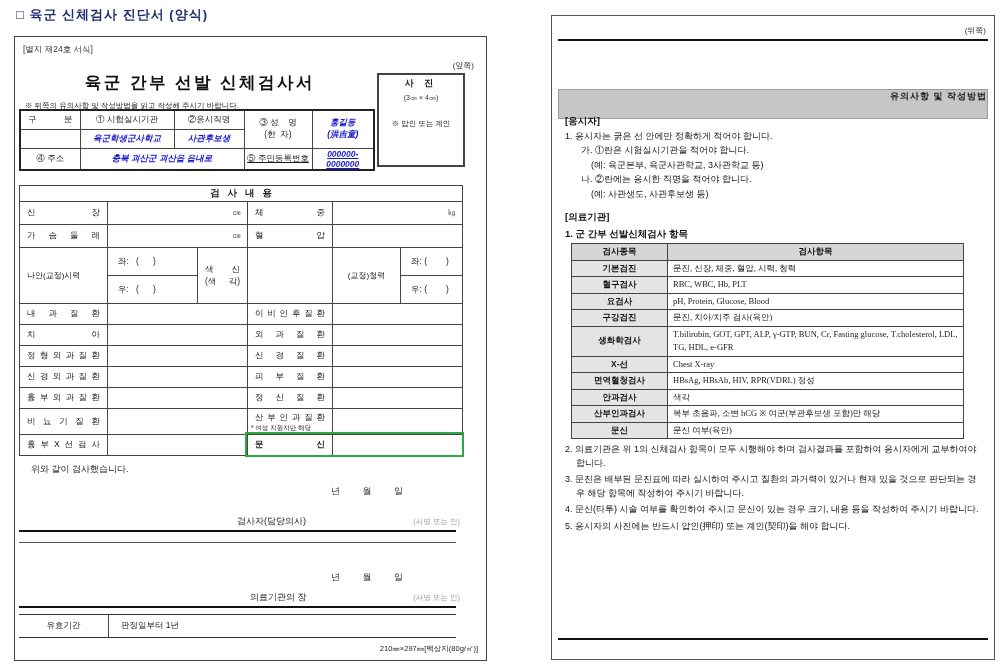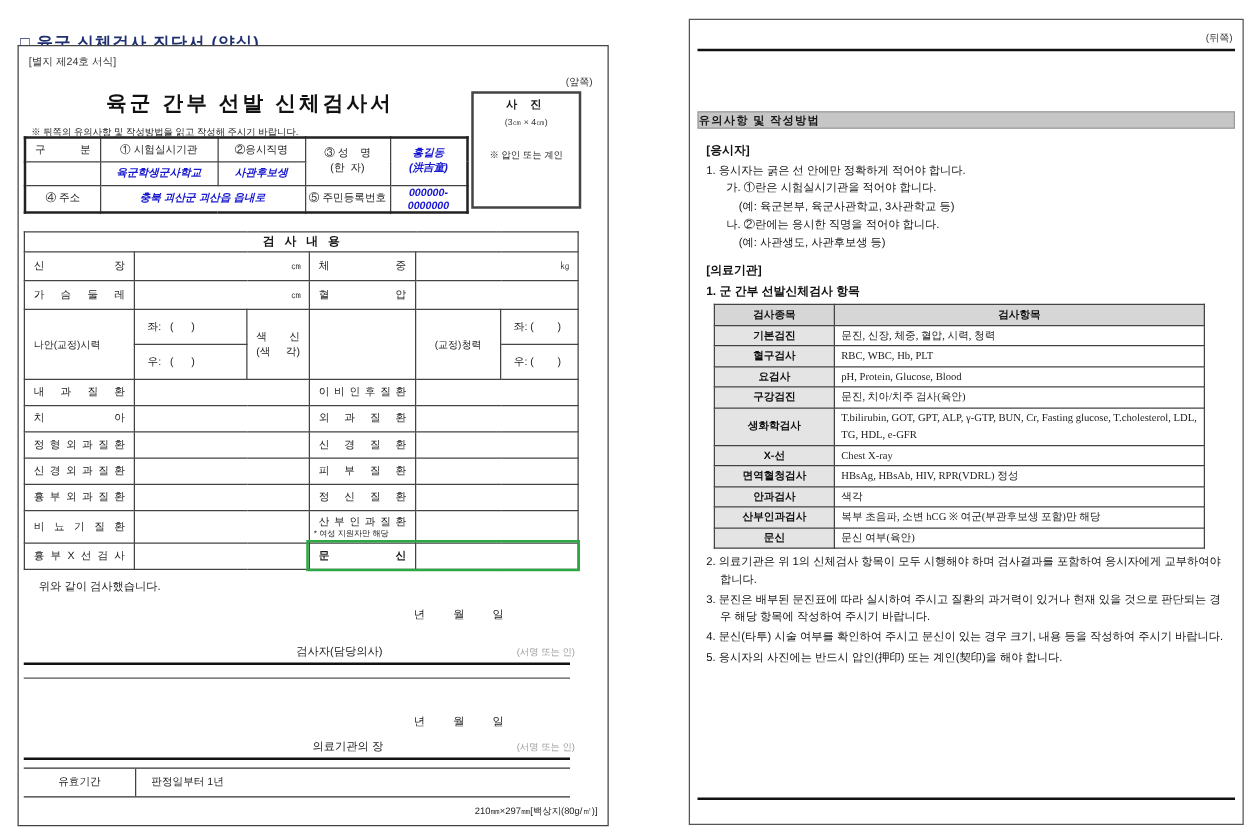--- a/index.html
+++ b/index.html
@@ -1,38 +1,38 @@
 <!DOCTYPE html>
 <html><head>
 <meta charset="utf-8">
 <style>
   * { margin:0; padding:0; box-sizing:border-box; }
   body { width:1008px; height:672px; background:#ffffff; font-family:"Liberation Sans", sans-serif; color:#1a1a1a; }
   #canvas { position:relative; width:1008px; height:672px; background:#fff; overflow:hidden; }
 
   
-  .heading-left { position:absolute; left:16px; top:6px; font-size:13px; font-weight:bold; color:#1f3070; letter-spacing:1px;margin-top:19px; }
+  .heading-left { position:absolute; left:16px; top:6px; font-size:13px; font-weight:bold; color:#1f3070; letter-spacing:1px; }
   .page-l { position:absolute; left:14px; top:36px; width:473px; height:625px; border:1.5px solid #444; background:#fff; }
   .form-ref { position:absolute; left:8px; top:7px; font-size:8.5px; color:#333; }
   .side-lab { position:absolute; font-size:8px; color:#333; }
   .side-l { right:12px; top:23px; }
   .title-l { position:absolute; left:20px; top:35px; width:330px; text-align:center; font-size:16.5px; font-weight:bold; letter-spacing:2.5px; color:#111; }
   .notice-l { position:absolute; left:10px; top:64px; font-size:7.5px; color:#222; }
 
   .photo-box { position:absolute; left:362px; top:36px; width:88px; height:94px; border:2px solid #444; font-size:8px; text-align:center; }
   .photo-box .p1 { margin-top:2px; font-size:9px; letter-spacing:4px;font-weight:bold; }
   .photo-box .p2 { margin-top:3px; font-size:7px; color:#333; }
   .photo-box .p3 { margin-top:16px; font-size:7.5px; }
 
   table.tform { border-collapse:collapse; table-layout:fixed; }
   table.tform td { border:1px solid #444; font-size:8.5px; overflow:hidden; vertical-align:middle; }
   .tinfo { position:absolute; left:4px; top:72px; width:354px; border:2px solid #222; }
   .tinfo td { text-align:center; height:19px; }
   .blue { color:#1717cf; font-style:italic; font-weight:bold; }
-  .sm { font-size:7px; }
+  .sm { font-size:7px;text-decoration:underline; }
 
   .texam { position:absolute; left:4px; top:148px; width:443px; border:1.5px solid #333; }
   .texam td.hdr { font-weight:bold; text-align:center; white-space:pre; font-size:9.5px; }
   .jlab { text-align:justify; text-align-last:justify; padding:0 7px; }
   .cen { text-align:center; }
   .unitcell { text-align:right; padding-right:6px; font-size:7.5px; color:#222; }
   .parval { white-space:pre; padding-left:10px; font-size:8.5px; }
   .note-small { font-size:6.5px; text-align:left; text-align-last:left; padding:0 3px; line-height:7px; }
   .gbox { position:absolute; left:230px; top:395px; width:219px; height:25px; border:2px solid #2ea843; pointer-events:none; }
 
@@ -49,21 +49,21 @@
   .hl-thick2 { top:569px; height:2px; }
   .validity { position:absolute; left:4px; top:577px; width:437px; height:24px; border-top:1.5px solid #333; border-bottom:1.5px solid #333; display:flex; align-items:stretch; font-size:8.5px; }
   .validity .vl { width:90px; border-right:1px solid #444; display:flex; align-items:center; justify-content:center; }
   .validity .vv { flex:1; display:flex; align-items:center; padding-left:12px; }
   .paper { position:absolute; right:8px; top:607px; font-size:7.5px; color:#222; }
 
   
   .page-r { position:absolute; left:551px; top:15px; width:444px; height:645px; border:1.5px solid #555; background:#fff; }
   .side-r { right:8px; top:9px; }
   .topline { position:absolute; left:6px; right:6px; top:23px; height:2px; background:#111; }
-  .graybar { position:absolute; left:6px; right:6px; top:73px; height:14px; background:#c6c6c6; border:1px solid #9b9b9b; text-align:left; font-size:9px; font-weight:bold; line-height:12px; letter-spacing:1px; }
+  .graybar { position:absolute; left:6px; right:6px; top:73px; height:30px; background:#c6c6c6; border:1px solid #9b9b9b; text-align:right; font-size:9px; font-weight:bold; line-height:12px; letter-spacing:1px; }
   .rp-body { position:absolute; left:13px; right:10px; top:95px; font-size:9px; line-height:13.5px; color:#111; }
   .sec-h { font-weight:bold; font-size:9.5px; margin:3px 0 2px 0; }
   .i0 { padding-left:11px; text-indent:-11px; margin:1px 0; }
   .i1 { padding-left:16px; margin:1px 0; }
   .i2 { padding-left:26px; margin:1px 0; }
   .tchk { border-collapse:collapse; table-layout:fixed; width:392px; margin:3px 0 4px 6px; border:1.5px solid #333; }
   .tchk td { border:1px solid #444; font-size:8.5px; padding:1px 5px; height:15px; vertical-align:middle; }
   .tchk td.k { background:#e4e4e4; font-weight:bold; text-align:center; padding:1px 2px; }
   .tchk tr.h td { background:#d6d6d6; font-weight:bold; text-align:center; }
   .tchk td.v { font-family:"Liberation Serif", serif; color:#222; }

